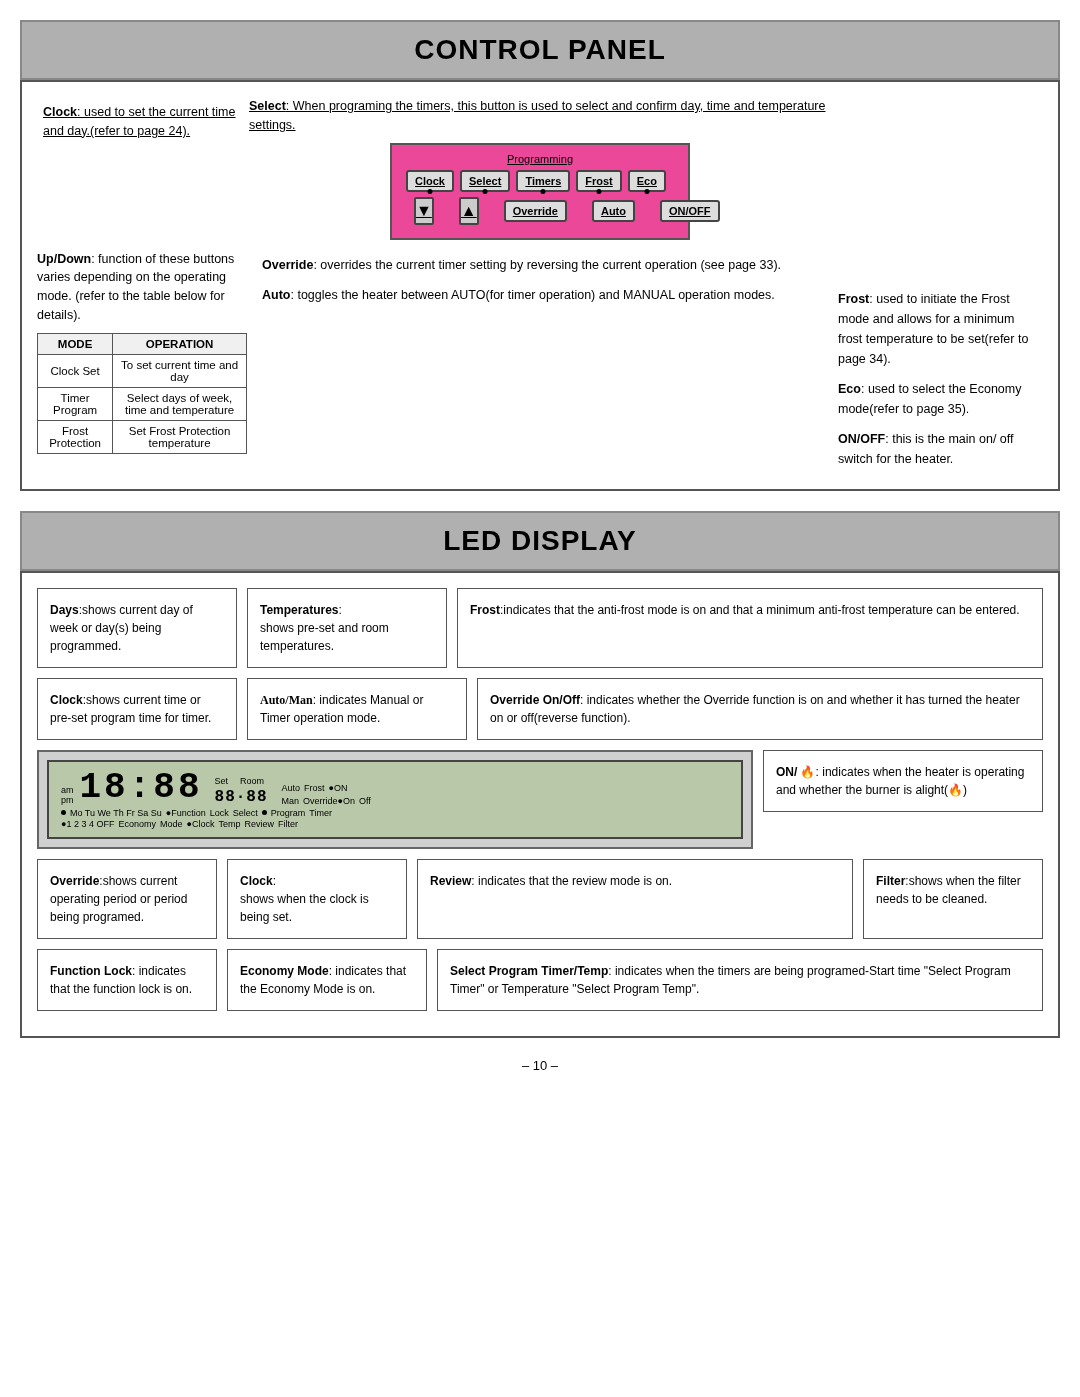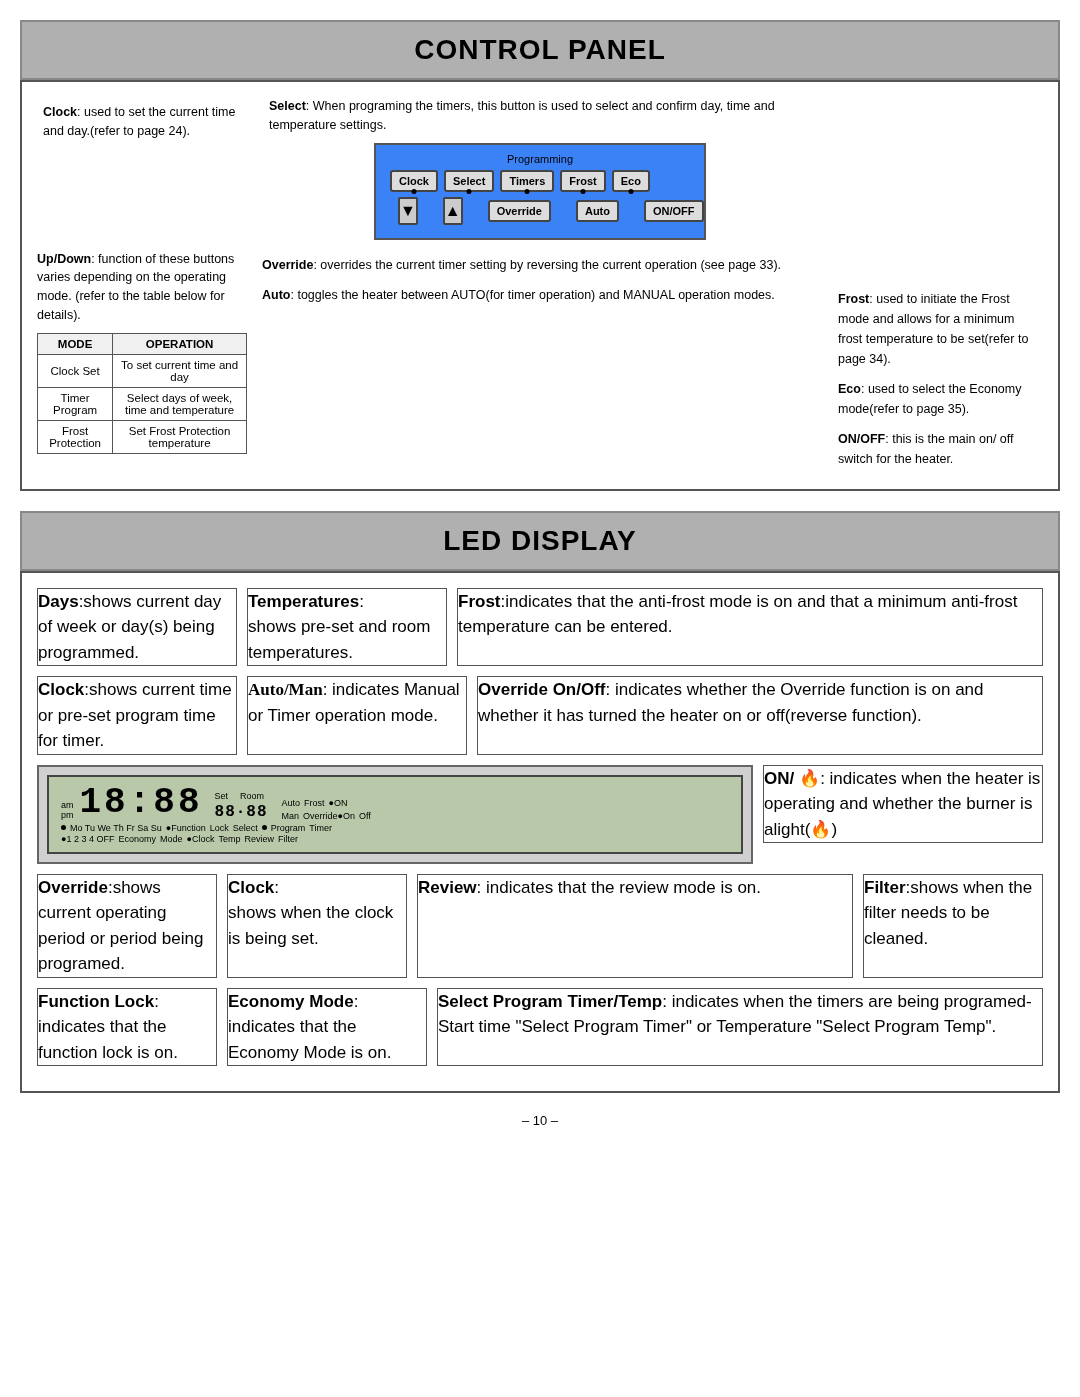--- a/index.html
+++ b/index.html
@@ -45,53 +45,53 @@
       text-align: center;
       vertical-align: middle;
     }
     .mode-table th {
       background: #f0f0f0;
       font-weight: bold;
     }
 
     .led-box {
       border: 1px solid #555;
-      padding: 0;
-      font-size: 17px;
+      padding: 12px;
+      font-size: 12px;
       line-height: 1.5;
     }
     .page-number {
       text-align: center;
       font-size: 13px;
       margin-top: 10px;
     }
 
     .top-section-wrapper {
       margin-bottom: 20px;
     }
   </style>
 </head>
 <body>
 
 <div class="top-section-wrapper">
   <div class="section-header">CONTROL PANEL</div>
   <div class="section-container">
 
-    <div style="display:grid; grid-template-columns: 210px 1fr 210px; gap:22px; margin-bottom:10px;">
+    <div style="display:grid; grid-template-columns: 210px 1fr 210px; gap:2px; margin-bottom:10px;text-decoration:underline;">
 
       <div style="font-size:12.5px; line-height:1.5; padding:5px; border:1px solid transparent;">
         <span style="font-weight:bold;">Clock</span><span>: used to set the current time and day.(refer to page 24).</span>
       </div>
 
       <div style="display:flex; flex-direction:column; align-items:center;">
         <div style="font-size:12.5px; line-height:1.5; text-align:left; margin-bottom:8px;">
           <span style="font-weight:bold;">Select</span><span>: When programing the timers, this button is used to select and confirm day, time and temperature settings.</span>
         </div>
 
-        <div style="border:2px solid #555; padding:8px 14px; background:#3b82f6; width:332px;">
+        <div style="border:2px solid #555; padding:8px 14px; background:#ec4899; width:300px;">
           <div style="text-align:center; font-size:11px; margin-bottom:5px;">Programming</div>
           <div style="display:flex; gap:6px; justify-content:flex-start; margin-bottom:5px; align-items:center;">
             <div style="border:2px solid #444; background:#ddd; padding:3px 7px; font-size:11px; font-weight:bold; border-radius:3px; position:relative;">
               Clock<span style="position:absolute;bottom:-4px;left:50%;transform:translateX(-50%);width:5px;height:5px;background:#000;border-radius:50%;display:block;"></span>
             </div>
             <div style="border:2px solid #444; background:#ddd; padding:3px 7px; font-size:11px; font-weight:bold; border-radius:3px; position:relative;">
               Select<span style="position:absolute;bottom:-4px;left:50%;transform:translateX(-50%);width:5px;height:5px;background:#000;border-radius:50%;display:block;"></span>
             </div>
             <div style="border:2px solid #444; background:#ddd; padding:3px 7px; font-size:11px; font-weight:bold; border-radius:3px; position:relative;">
               Timers<span style="position:absolute;bottom:-4px;left:50%;transform:translateX(-50%);width:5px;height:5px;background:#000;border-radius:50%;display:block;"></span>

